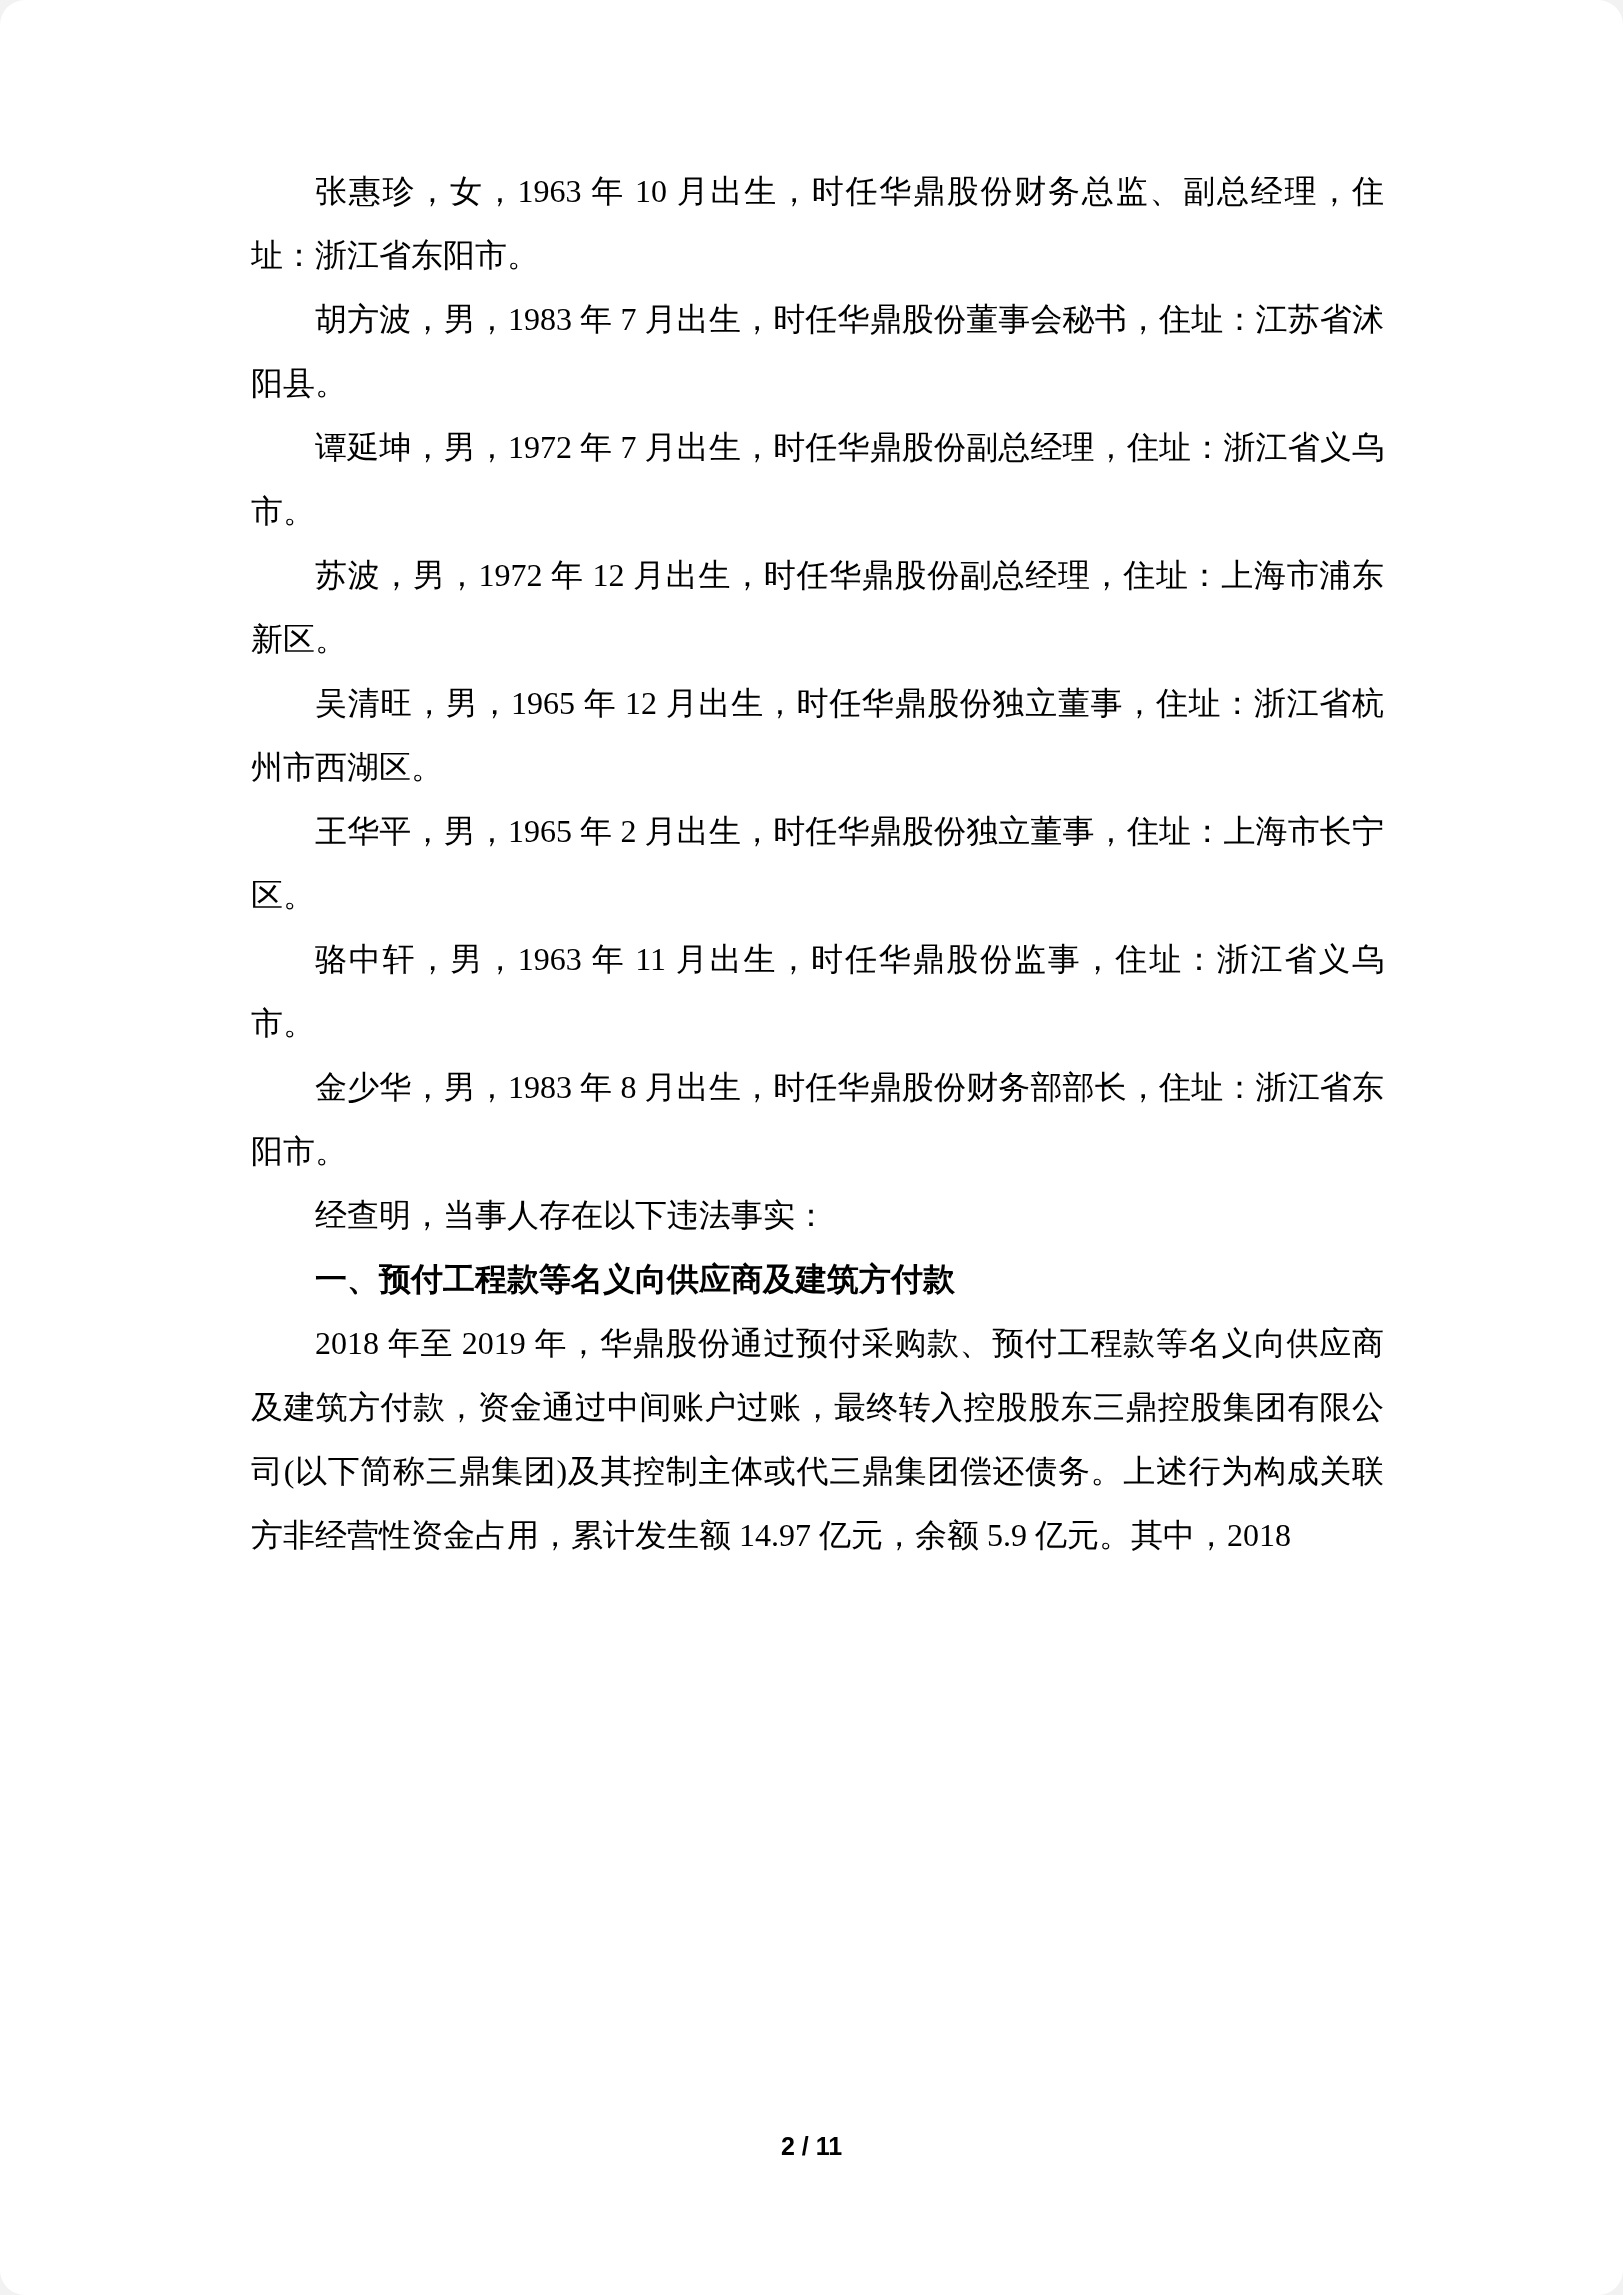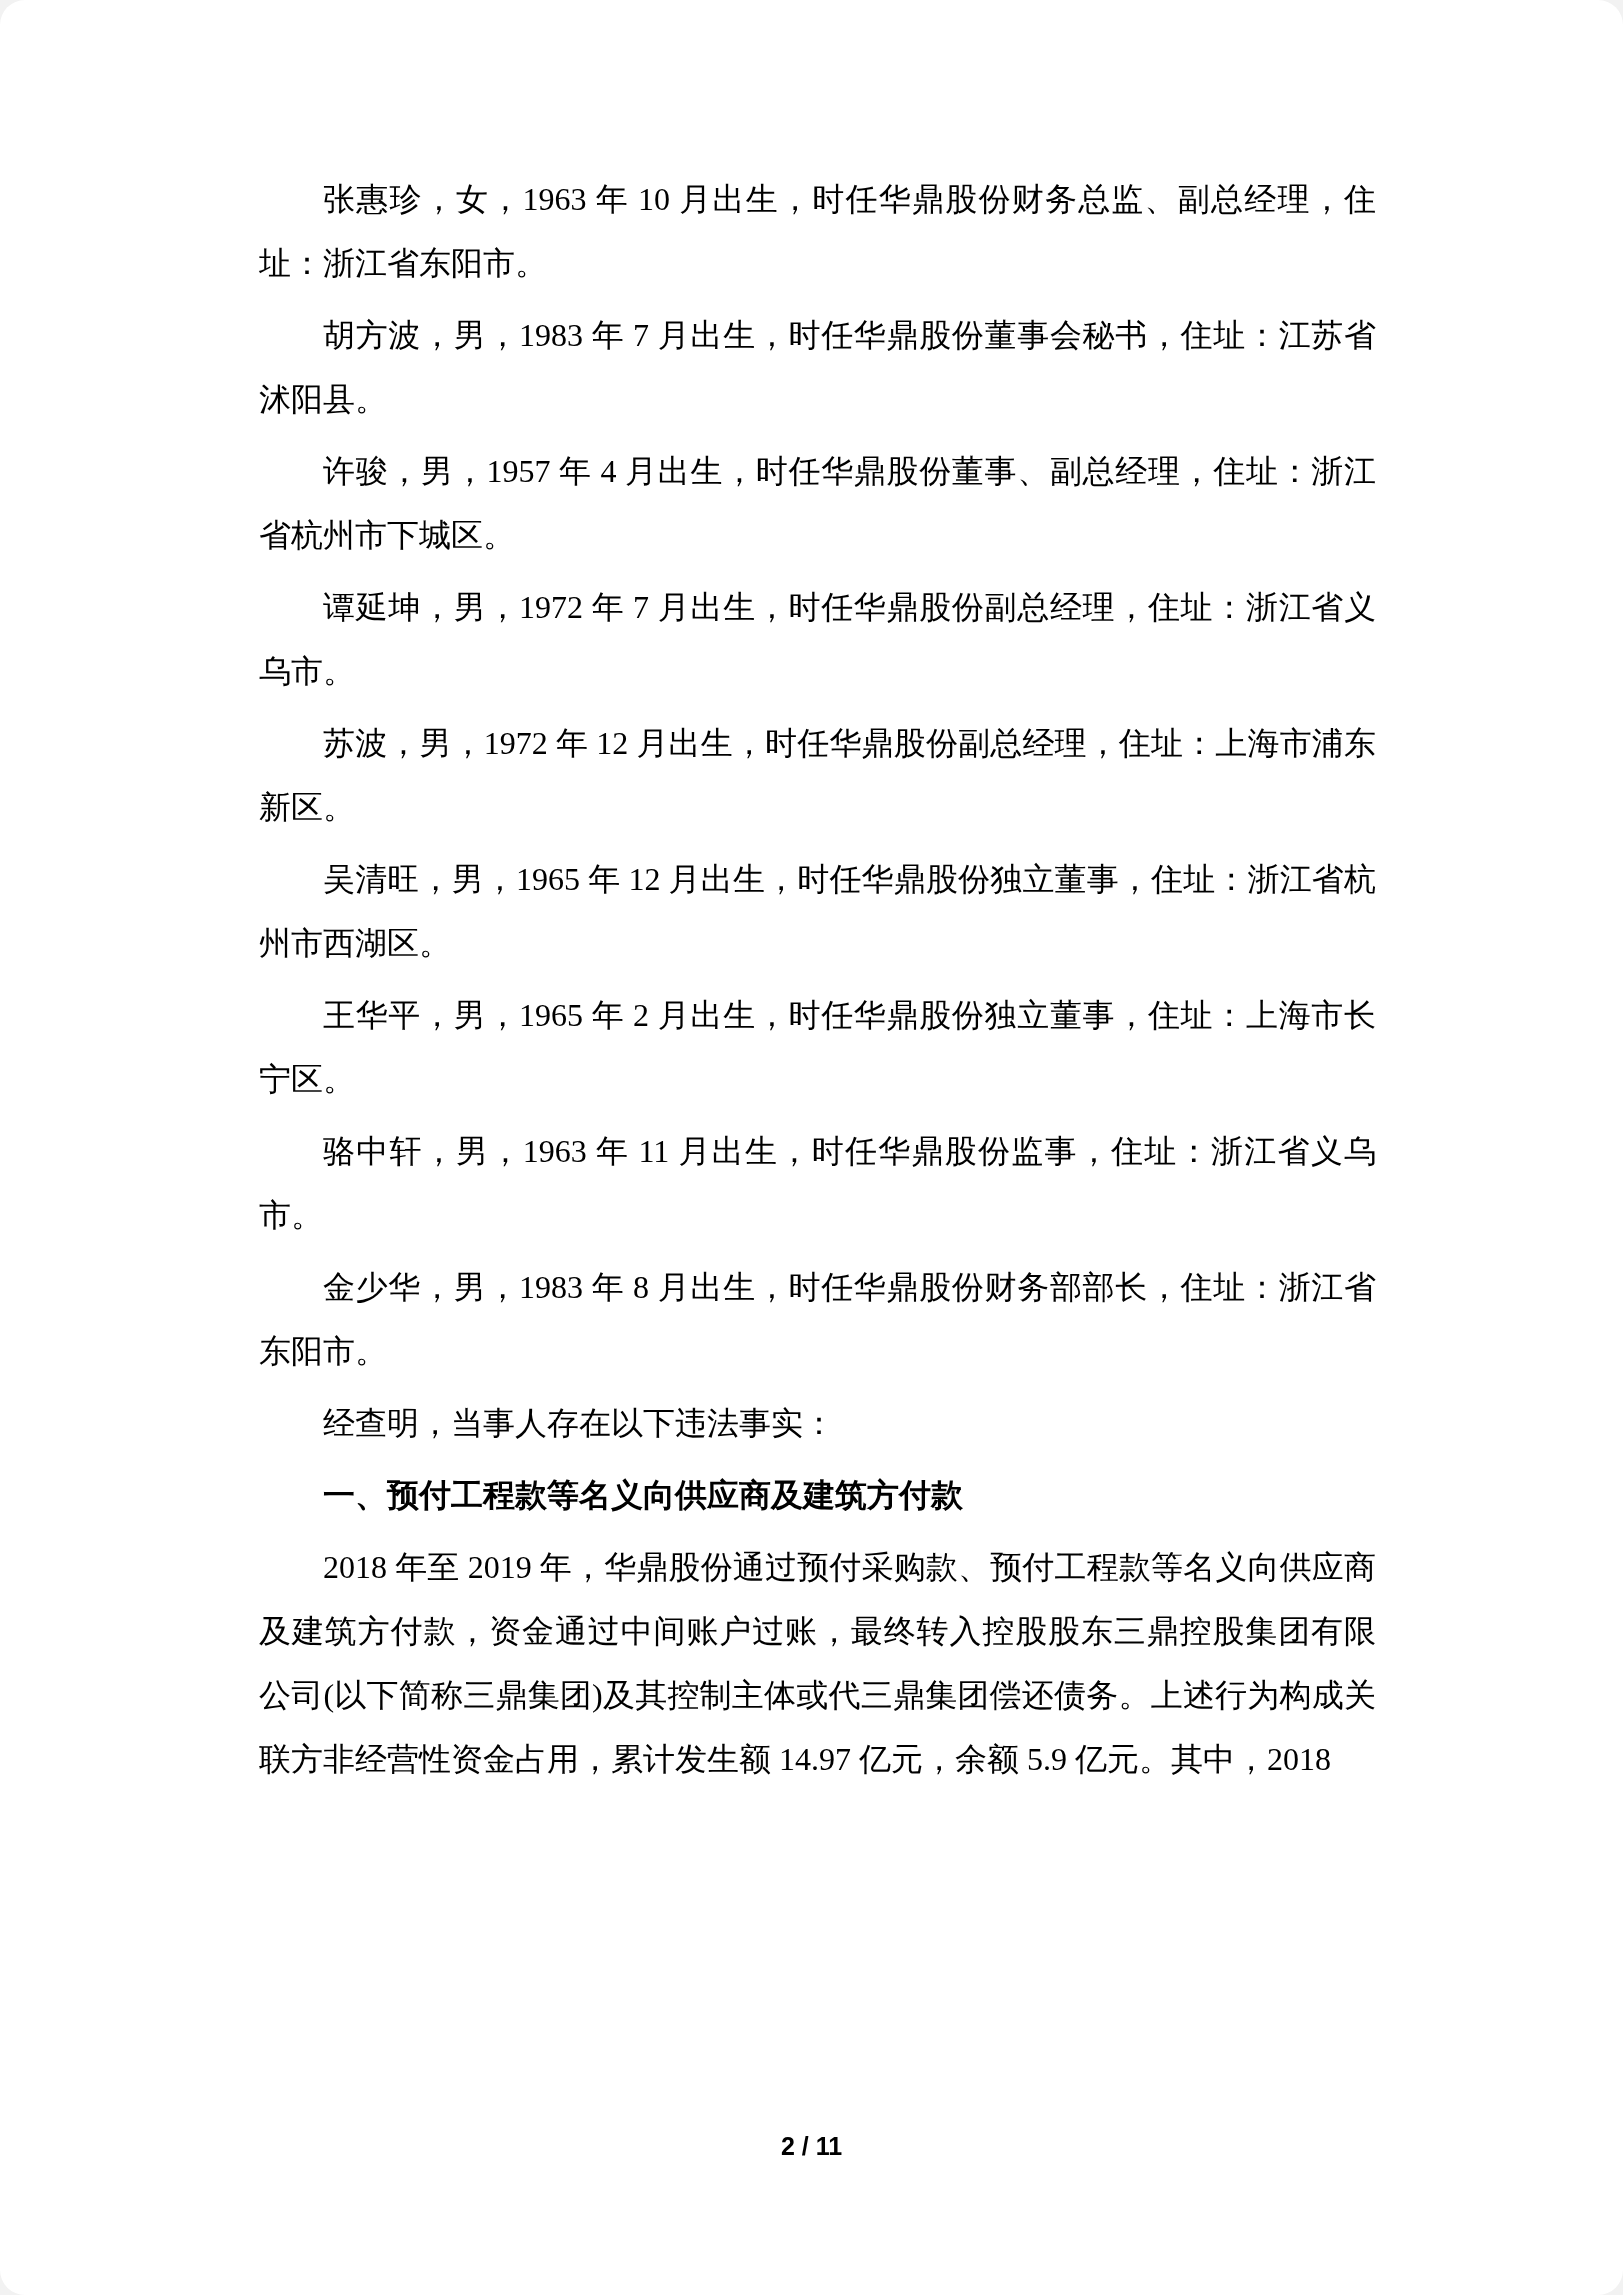--- a/index.html
+++ b/index.html
@@ -29,21 +29,21 @@
     left: 251px;
     width: 1133px;
     color: #000000;
     font-family: "Liberation Serif", "DejaVu Serif", serif;
     font-size: 32px;
     line-height: 64px;
     text-align: justify;
     text-justify: inter-ideograph;
   }
   .para {
-    margin: 8px;
+    margin: 0;
     padding: 0;
     text-indent: 2em;
   }
   .para.heading {
     font-weight: 700;
   }
   .footer {
     position: absolute;
     top: 2129px;
     left: 0;
@@ -58,21 +58,20 @@
 </style>
 </head>
 <body>
 
 <div class="viewport">
   <div class="page">
 
     <div class="content">
       <p class="para">张惠珍，女，1963 年 10 月出生，时任华鼎股份财务总监、副总经理，住址：浙江省东阳市。</p>
       <p class="para">胡方波，男，1983 年 7 月出生，时任华鼎股份董事会秘书，住址：江苏省沭阳县。</p>
-      <p class="para">许骏，男，1957 年 4 月出生，时任华鼎股份董事、副总经理，住址：浙江省杭州市下城区。</p>
       <p class="para">谭延坤，男，1972 年 7 月出生，时任华鼎股份副总经理，住址：浙江省义乌市。</p>
       <p class="para">苏波，男，1972 年 12 月出生，时任华鼎股份副总经理，住址：上海市浦东新区。</p>
       <p class="para">吴清旺，男，1965 年 12 月出生，时任华鼎股份独立董事，住址：浙江省杭州市西湖区。</p>
       <p class="para">王华平，男，1965 年 2 月出生，时任华鼎股份独立董事，住址：上海市长宁区。</p>
       <p class="para">骆中轩，男，1963 年 11 月出生，时任华鼎股份监事，住址：浙江省义乌市。</p>
       <p class="para">金少华，男，1983 年 8 月出生，时任华鼎股份财务部部长，住址：浙江省东阳市。</p>
       <p class="para">经查明，当事人存在以下违法事实：</p>
       <p class="para heading">一、预付工程款等名义向供应商及建筑方付款</p>
       <p class="para">2018 年至 2019 年，华鼎股份通过预付采购款、预付工程款等名义向供应商及建筑方付款，资金通过中间账户过账，最终转入控股股东三鼎控股集团有限公司(以下简称三鼎集团)及其控制主体或代三鼎集团偿还债务。上述行为构成关联方非经营性资金占用，累计发生额 14.97 亿元，余额 5.9 亿元。其中，2018</p>
     </div>

